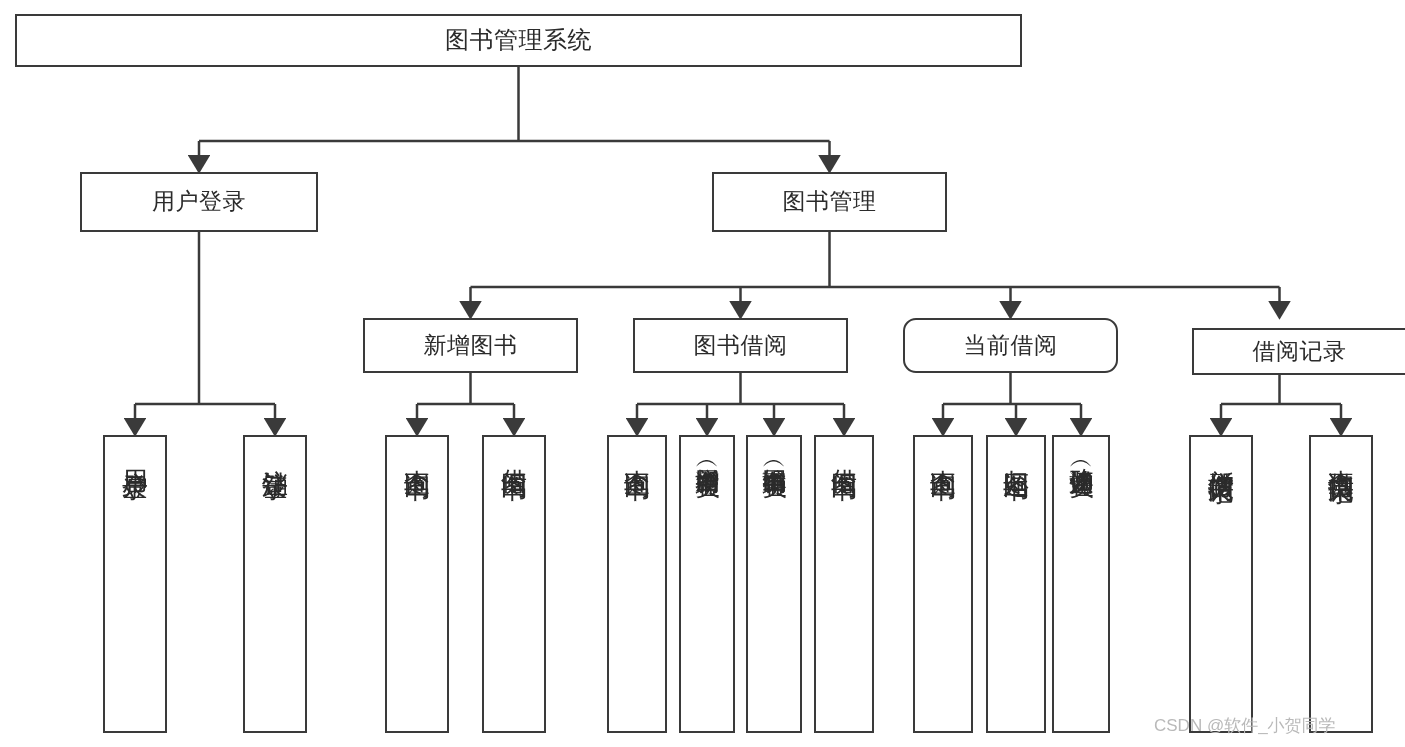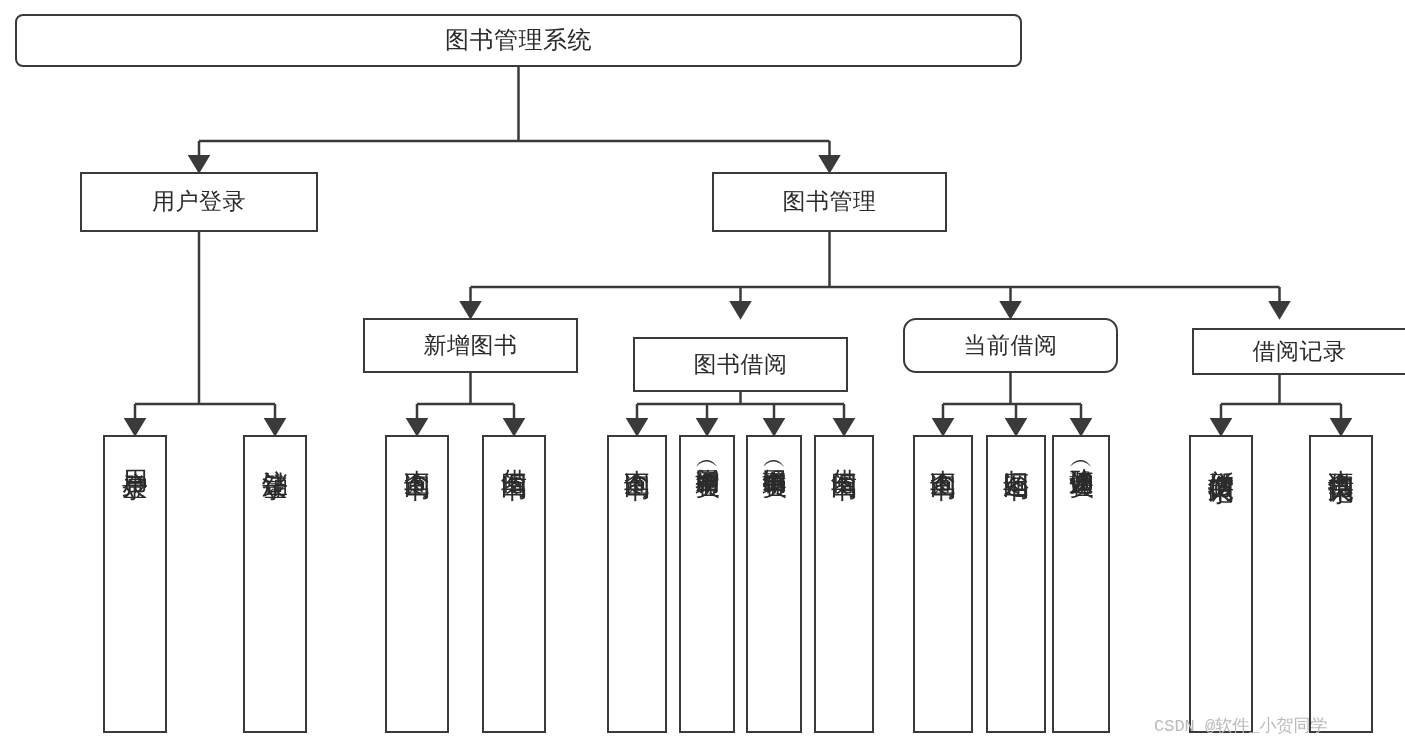--- a/index.html
+++ b/index.html
@@ -68,21 +68,21 @@
     font-size: 24px;
     letter-spacing: 1px;
   }
   #watermark {
     position: absolute;
     left: 1154px;
     top: 714px;
     font-size: 17px;
     color: #b9b9b9;
     white-space: nowrap;
-    font-family: Liberation Mono, monospace;
+    font-family: Liberation Sans, sans-serif;
   }
 </style>
 </head>
 <body>
 
 <div id="diagram-root">
 
   <svg id="connector-layer" viewBox="0 0 1405 747" width="1405" height="747" xmlns="http://www.w3.org/2000/svg">
     <defs>
       <marker id="arrowhead" markerWidth="9" markerHeight="9" refX="3.2" refY="4.5" orient="auto" markerUnits="strokeWidth">
@@ -120,33 +120,33 @@
         <path d="M1016,404 L1016,426" marker-end="url(#arrowhead)"></path>
         <path d="M1081,404 L1081,426" marker-end="url(#arrowhead)"></path>
         <path d="M1279.5,373 L1279.5,404"></path>
         <path d="M1221,404 L1341,404"></path>
         <path d="M1221,404 L1221,426" marker-end="url(#arrowhead)"></path>
         <path d="M1341,404 L1341,426" marker-end="url(#arrowhead)"></path>
       </g>
   </svg>
 
   <div id="node-layer">
-      <div class="node horiz root" style="left: 15px; top: 14px; width: 1007px; height: 53px; border-radius: 8px;">
+      <div class="node horiz root" style="left: 15px; top: 14px; width: 1007px; height: 53px;">
         <span class="node-label">图书管理系统</span>
       </div>
       <div class="node horiz" style="left: 80px; top: 172px; width: 238px; height: 60px;">
         <span class="node-label">用户登录</span>
       </div>
       <div class="node horiz" style="left: 712px; top: 172px; width: 235px; height: 60px; font-family: Liberation Serif, serif;">
         <span class="node-label">图书管理</span>
       </div>
       <div class="node horiz" style="left: 363px; top: 318px; width: 215px; height: 55px;">
         <span class="node-label">新增图书</span>
       </div>
-      <div class="node horiz" style="left: 633px; top: 318px; width: 215px; height: 55px; margin-top: 19px;">
+      <div class="node horiz" style="left: 633px; top: 318px; width: 215px; height: 55px;">
         <span class="node-label">图书借阅</span>
       </div>
       <div class="node horiz" style="left: 903px; top: 318px; width: 215px; height: 55px; border-radius: 13px;">
         <span class="node-label">当前借阅</span>
       </div>
       <div class="node horiz" style="left: 1172px; top: 328px; width: 215px; height: 47px; margin-left: 20px;">
         <span class="node-label">借阅记录</span>
       </div>
       <div class="node vert" style="left: 103px; top: 435px; width: 64px; height: 298px;">
         <span class="node-label">用户登录</span>

